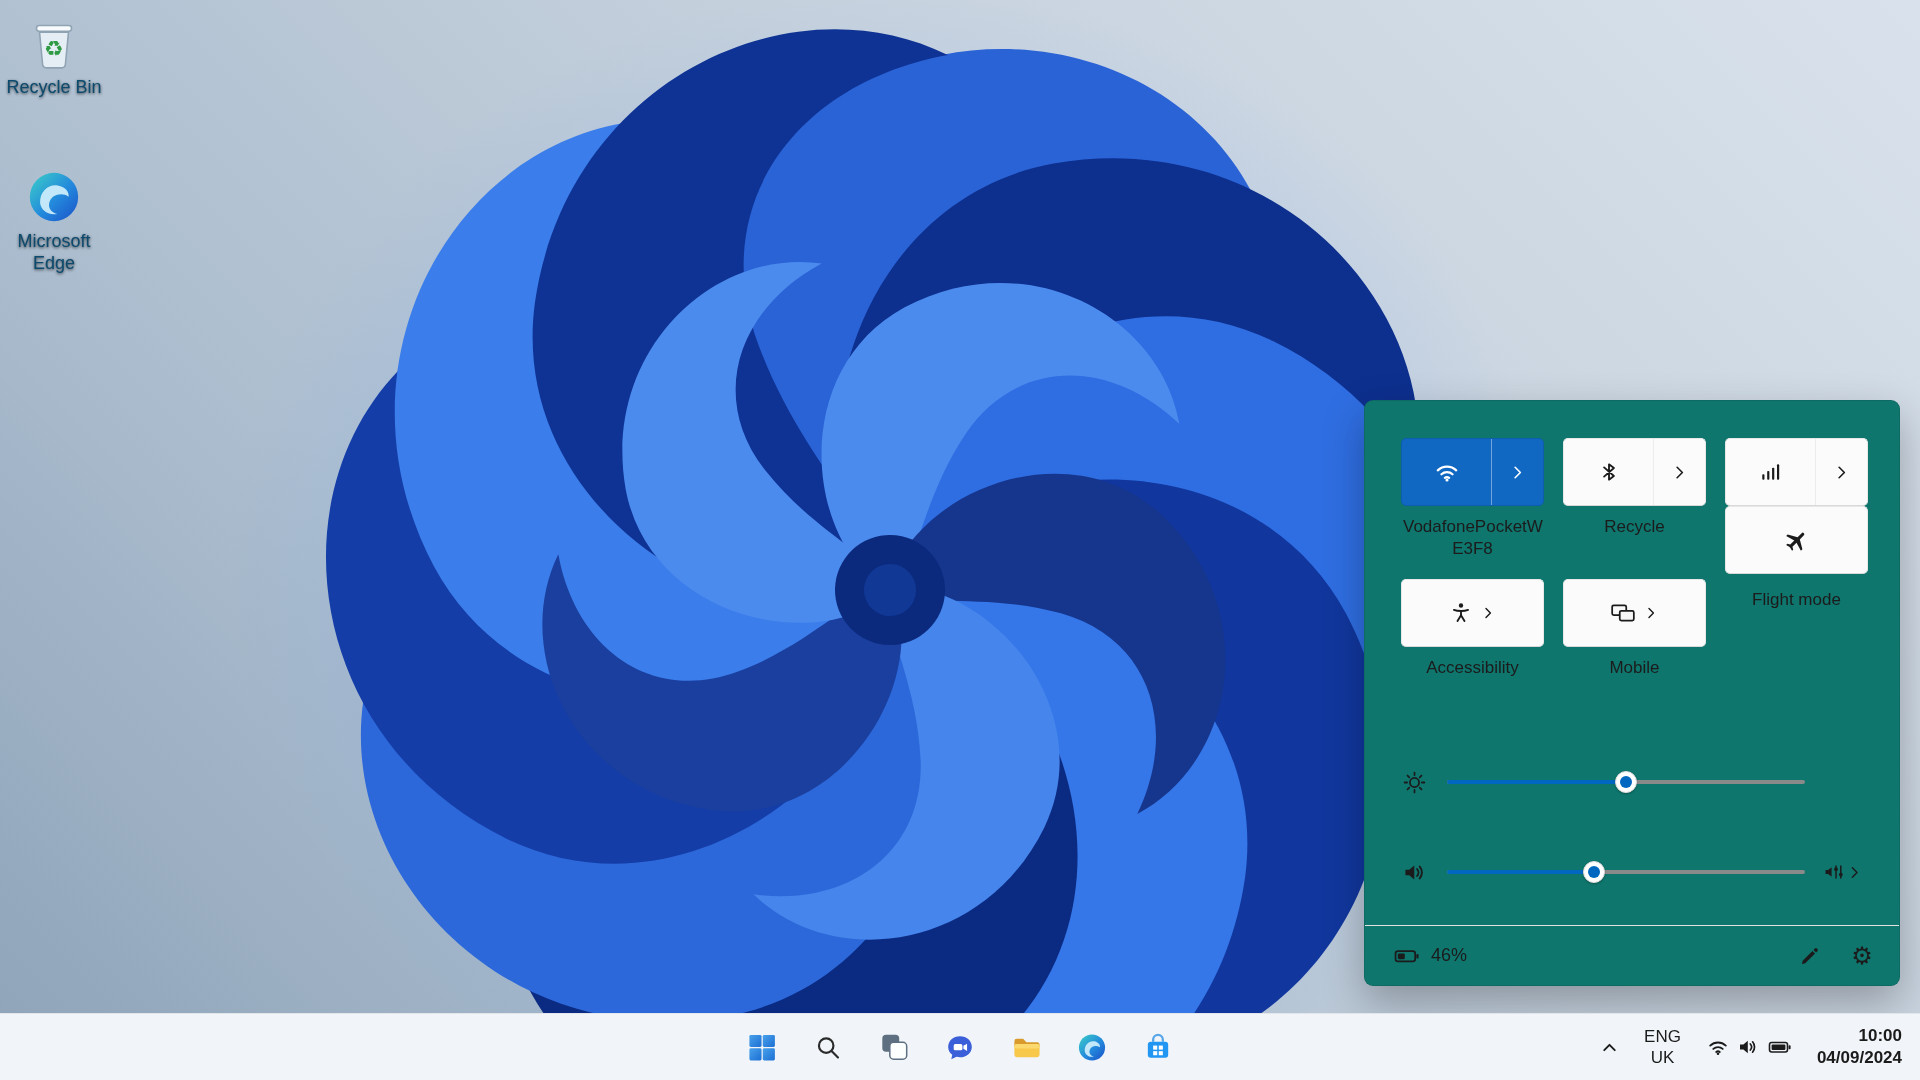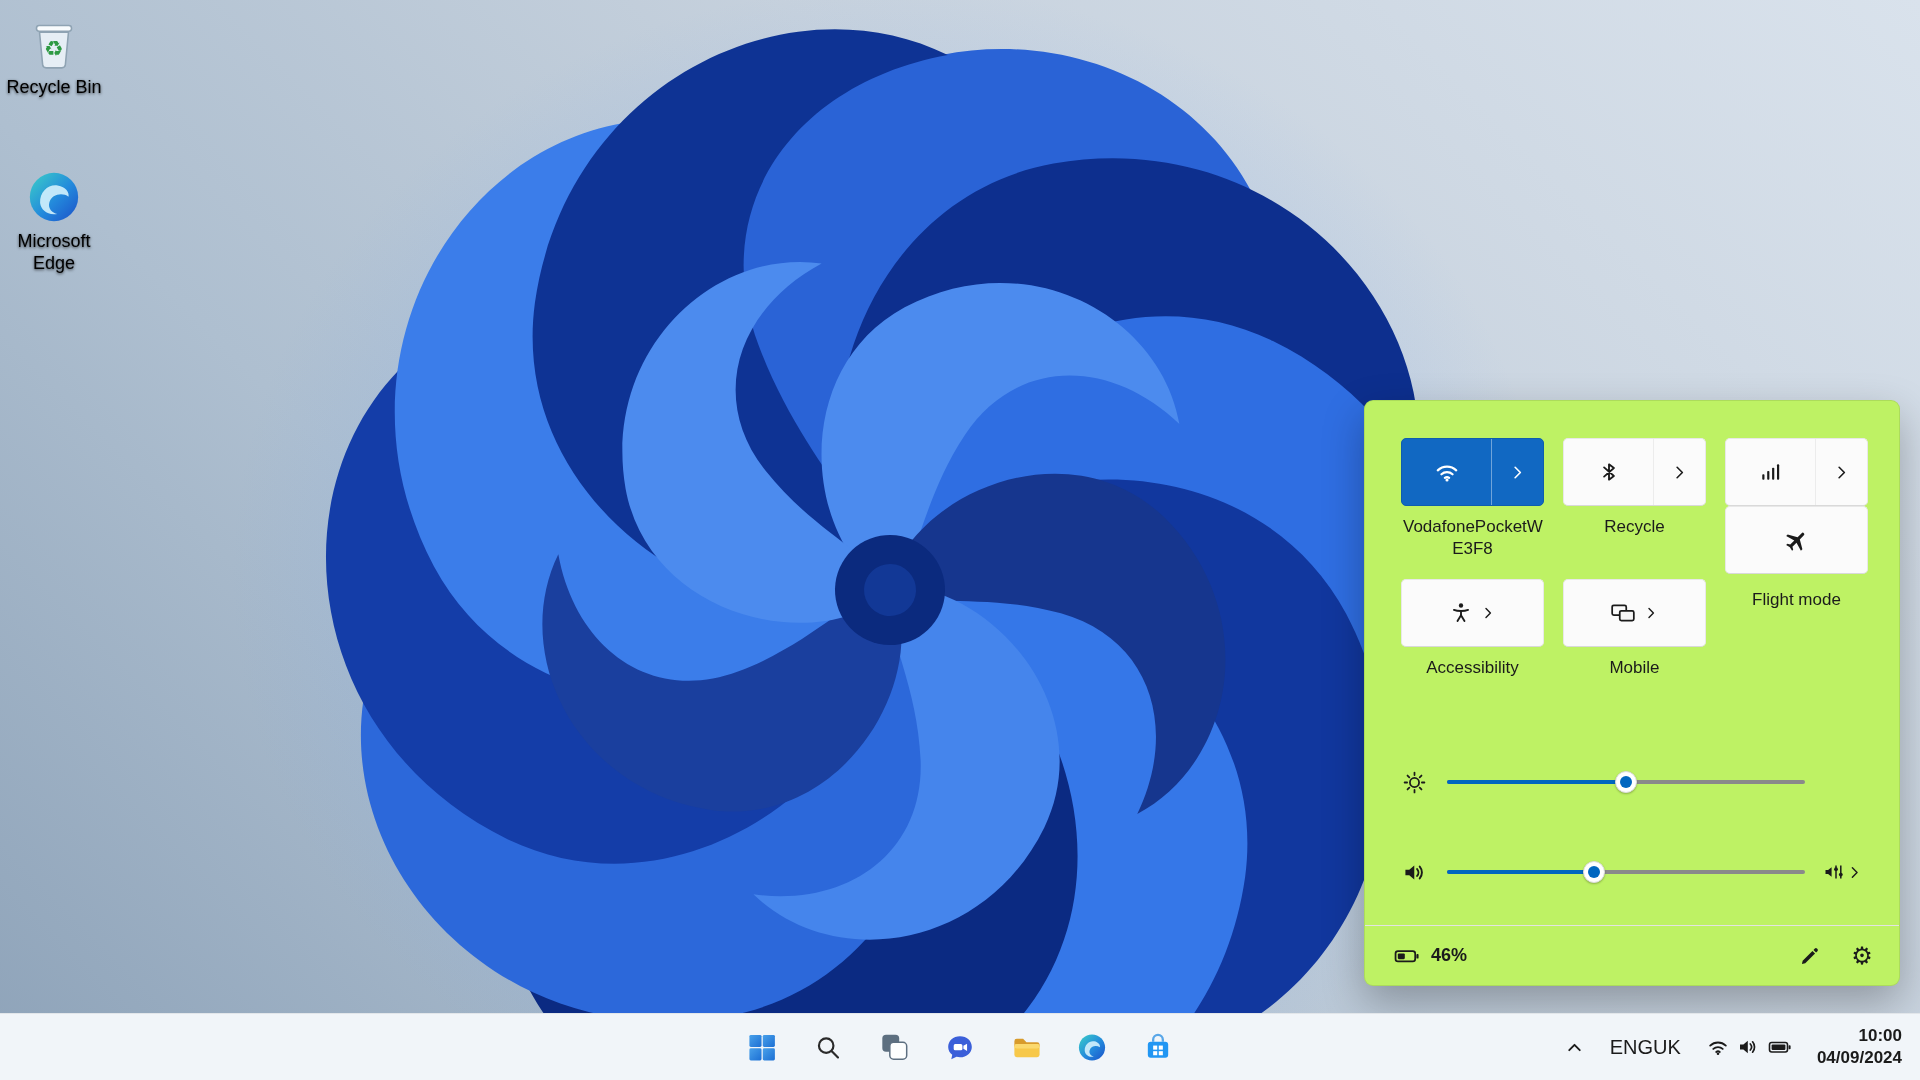--- a/index.html
+++ b/index.html
@@ -7,28 +7,28 @@
     font-family:"Liberation Sans","DejaVu Sans",sans-serif; color:#1b1b1b; }
   body { position:relative;
     background:linear-gradient(225deg,#d9e2ec 0%,#c6d1dd 38%,#aebfd0 68%,#8ea3b9 100%); }
 
   
   .wallpaper { position:absolute; inset:0; }
 
   
   .desktop-icon { position:absolute; width:100px; text-align:center; cursor:default; }
   .desktop-icon .dicon { width:58px; height:58px; margin:0 auto; display:block; }
-  .desktop-icon .dlabel { margin-top:5px; font-size:18px; line-height:1.2; color:#000000;
+  .desktop-icon .dlabel { margin-top:5px; font-size:18px; line-height:1.2; color:#0c4a6e;
     text-shadow:0 1px 3px rgba(0,0,0,.7); }
   #icon-recycle { left:4px; top:14px; }
   #icon-edge { left:4px; top:168px; }
 
   
   .quick-settings { position:absolute; right:20px; bottom:94px; width:536px; height:586px;
-    background:#bef264; border:1px solid rgba(0,0,0,.09); border-radius:9px;
+    background:#0f766e; border:1px solid rgba(0,0,0,.09); border-radius:9px;
     box-shadow:0 16px 42px rgba(0,0,0,.28); overflow:hidden; }
   .qs-tiles { padding:37px 0 0 36px; display:grid;
     grid-template-columns:143px 143px 143px; column-gap:19px; }
   .qs-tile { height:68px; border-radius:5px; background:#fbfbfb;
     border:1px solid #e8e8e8; border-bottom-color:#d9d9d9; display:flex; color:#1b1b1b; }
   .qs-tile button { background:none; border:none; color:inherit; cursor:pointer;
     display:flex; align-items:center; justify-content:center; }
   .tile-main { flex:1; }
   .tile-chevron { width:52px; border-left:1px solid #ececec !important; }
   .qs-tile.active { background:#1168c2; border-color:#0f5ead; color:#fff; }
@@ -50,39 +50,39 @@
     transform:translateX(-50%); background:#fff; border:1px solid #dcdcdc; border-radius:50%;
     box-shadow:0 1px 2px rgba(0,0,0,.25); }
   .slider .thumb::after { content:""; position:absolute; left:50%; top:50%; width:12px; height:12px;
     transform:translate(-50%,-50%); background:#0067c0; border-radius:50%; }
   .qs-after { width:58px; display:flex; align-items:center; justify-content:flex-end; gap:2px; }
   .qs-after button { background:none; border:none; cursor:pointer; display:flex; align-items:center; color:#1b1b1b; }
 
   
   .qs-bottom { position:absolute; left:0; right:0; bottom:0; height:60px;
     border-top:1px solid #e3e3e3; display:flex; align-items:center; padding:0 16px 0 28px; }
-  .qs-battery { display:flex; align-items:center; gap:10px; font-size:18px;font-weight:bold; }
+  .qs-battery { display:flex; align-items:center; gap:10px; font-size:18px; }
   .qs-bottom-right { margin-left:auto; display:flex; align-items:center; gap:10px; }
   .qs-iconbtn { width:42px; height:40px; border:none; background:none; border-radius:5px;
     display:flex; align-items:center; justify-content:center; cursor:pointer; color:#1b1b1b; }
   .gear-glyph { font-family:"DejaVu Sans",sans-serif; font-size:24px; line-height:1; }
 
   
   .taskbar { position:absolute; left:0; right:0; bottom:0; height:67px;
     background:#f1f5f9; border-top:1px solid rgba(0,0,0,.06); }
   .tb-center { position:absolute; left:50%; top:0; height:100%; transform:translateX(-50%);
     display:flex; align-items:center; gap:19px; }
   .tb-btn { width:47px; height:47px; border:none; background:none; border-radius:6px;
     display:flex; align-items:center; justify-content:center; cursor:pointer; }
   .tb-tray { position:absolute; right:10px; top:0; height:100%;
     display:flex; align-items:center; gap:8px; }
   .tray-btn { border:none; background:none; border-radius:6px; cursor:pointer;
     display:flex; align-items:center; justify-content:center; color:#1b1b1b; }
   .tray-chevron { width:34px; height:44px; }
-  .tray-lang { flex-direction:row; font-size:20px; line-height:1.25; padding:2px 10px; }
+  .tray-lang { flex-direction:column; font-size:17px; line-height:1.25; padding:2px 10px; }
   .tray-status { gap:8px; padding:6px 8px; }
   .tray-clock { flex-direction:column; align-items:flex-end; font-size:17px; line-height:1.3;
     padding:2px 8px; text-align:right;font-weight:bold; }
 </style>
 </head>
 <body>
 
 <svg class="wallpaper" width="1920" height="1080" viewBox="0 0 1920 1080">
   <defs>
     <path id="petal" d="M0 6 C -150 -60 -210 -330 -40 -455 C 140 -585 370 -500 425 -330 C 300 -420 150 -400 85 -265 C 30 -150 40 -50 0 6 Z"></path>

